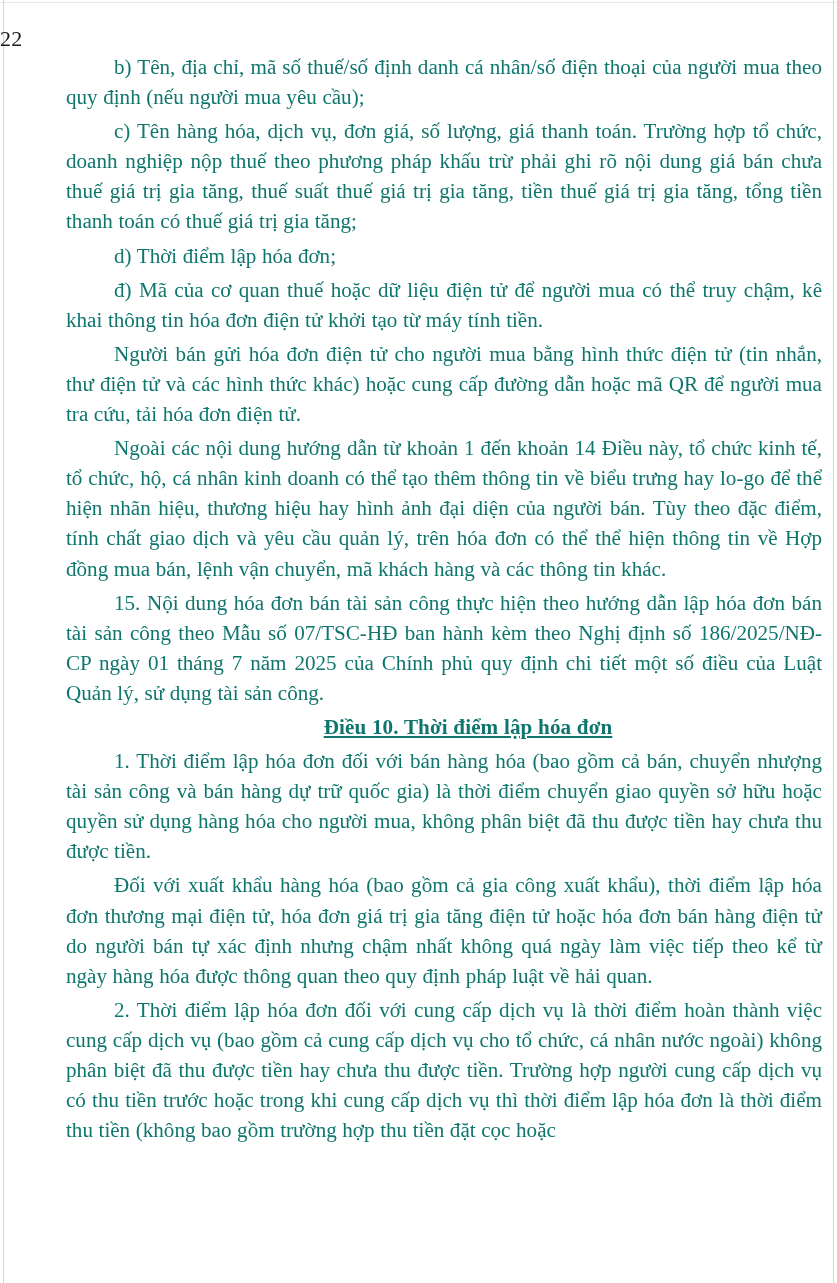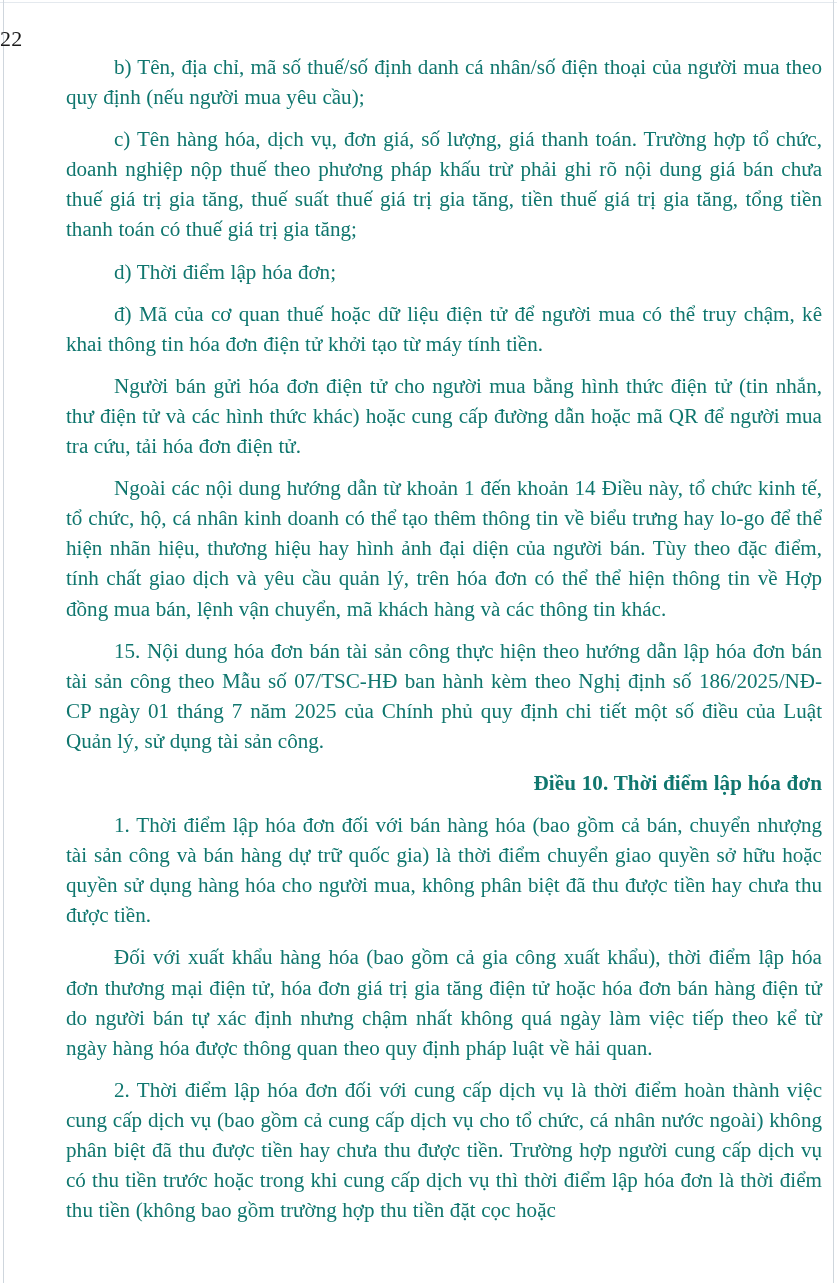--- a/index.html
+++ b/index.html
@@ -66,28 +66,29 @@
     text-indent: 48px;
     text-align: justify;
     text-justify: inter-word;
     font-size: 21.1px;
     line-height: 30.1px;
     color: #0f766e;
     word-spacing: 0.3px;
   }
 
   p.para + p.para {
-    margin-top: 12px;
+    margin-top: 4px;
   }
 
   p.para.heading {
     font-weight: bold;
-    text-align: right;
+    text-align: center;
     text-indent: 48px;
     letter-spacing: 0.1px;
+    text-decoration: underline;
   }
 
   
 </style>
 </head>
 <body>
 
 <div class="page">
 
   <div class="scan-edge-top"></div>

